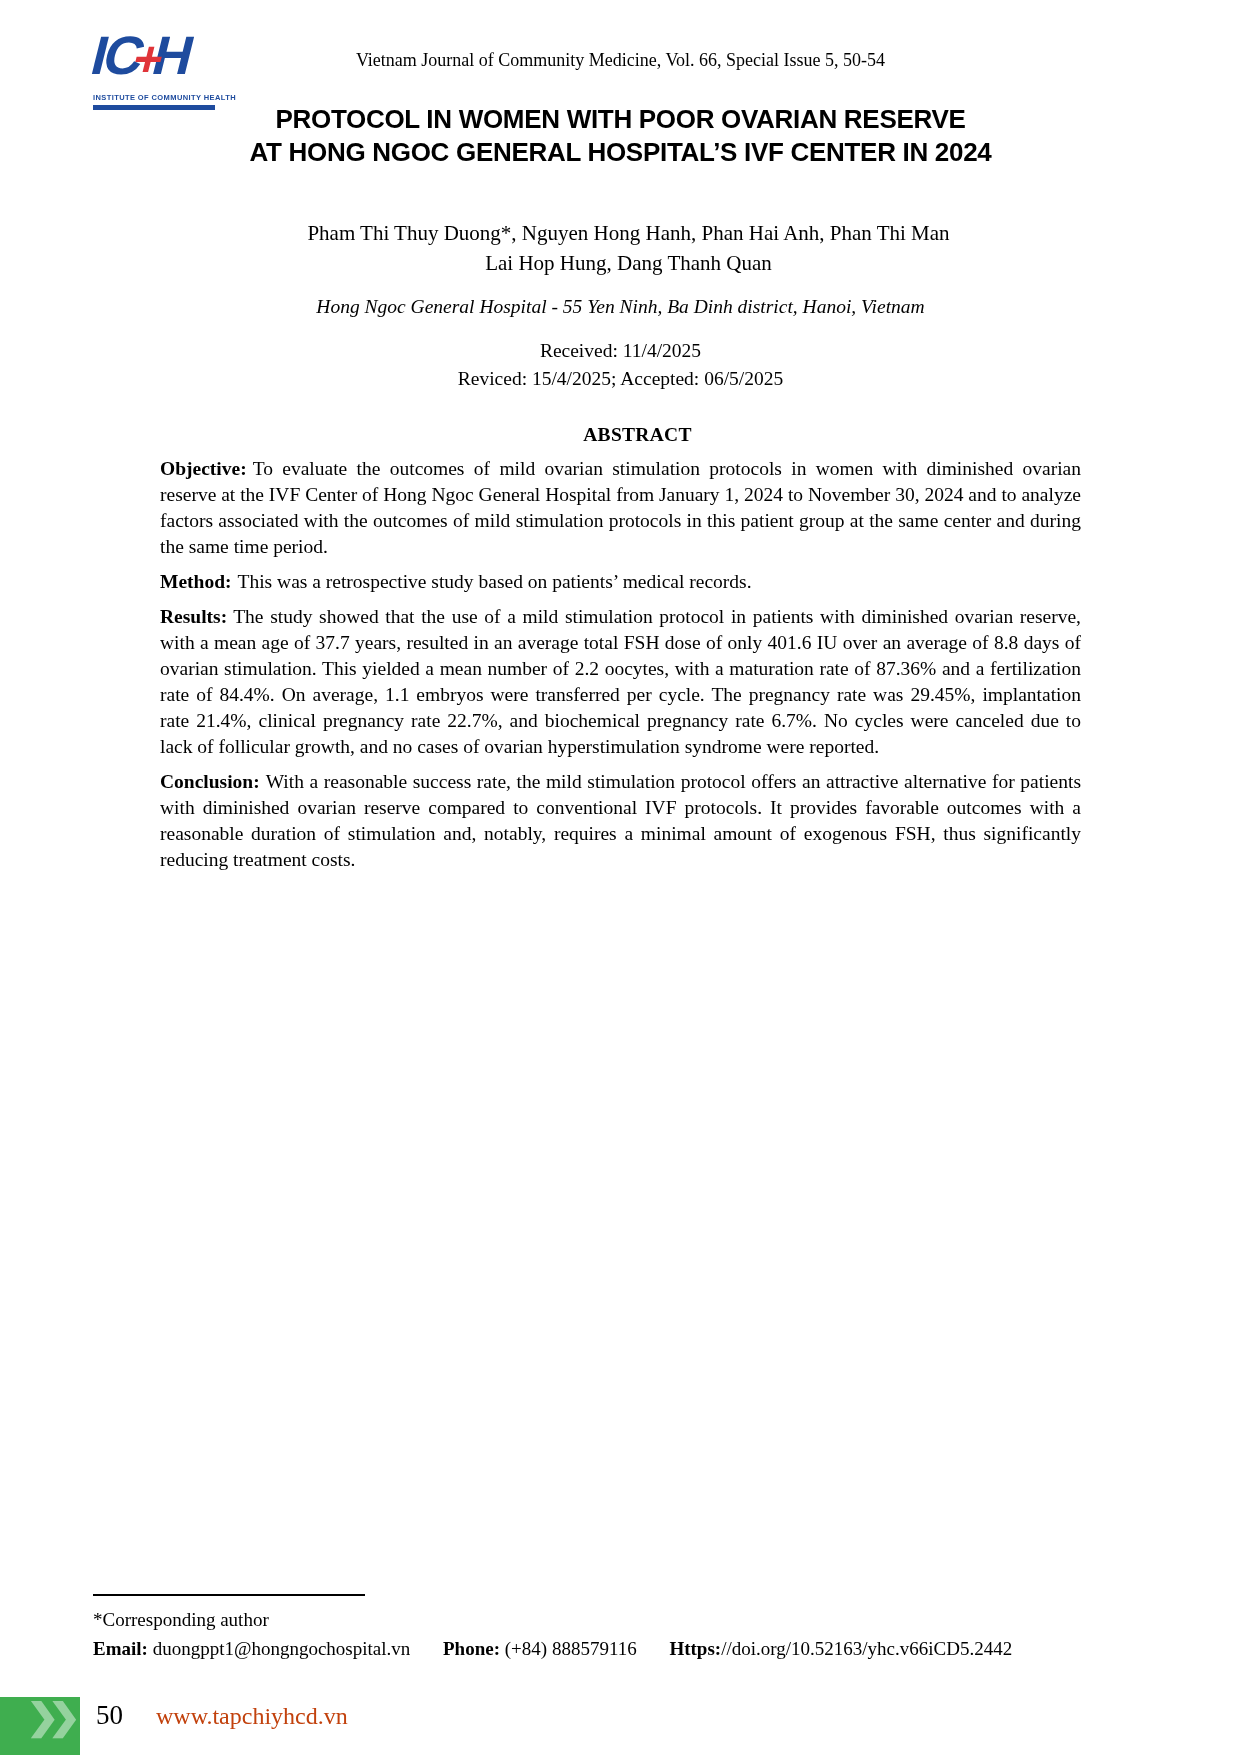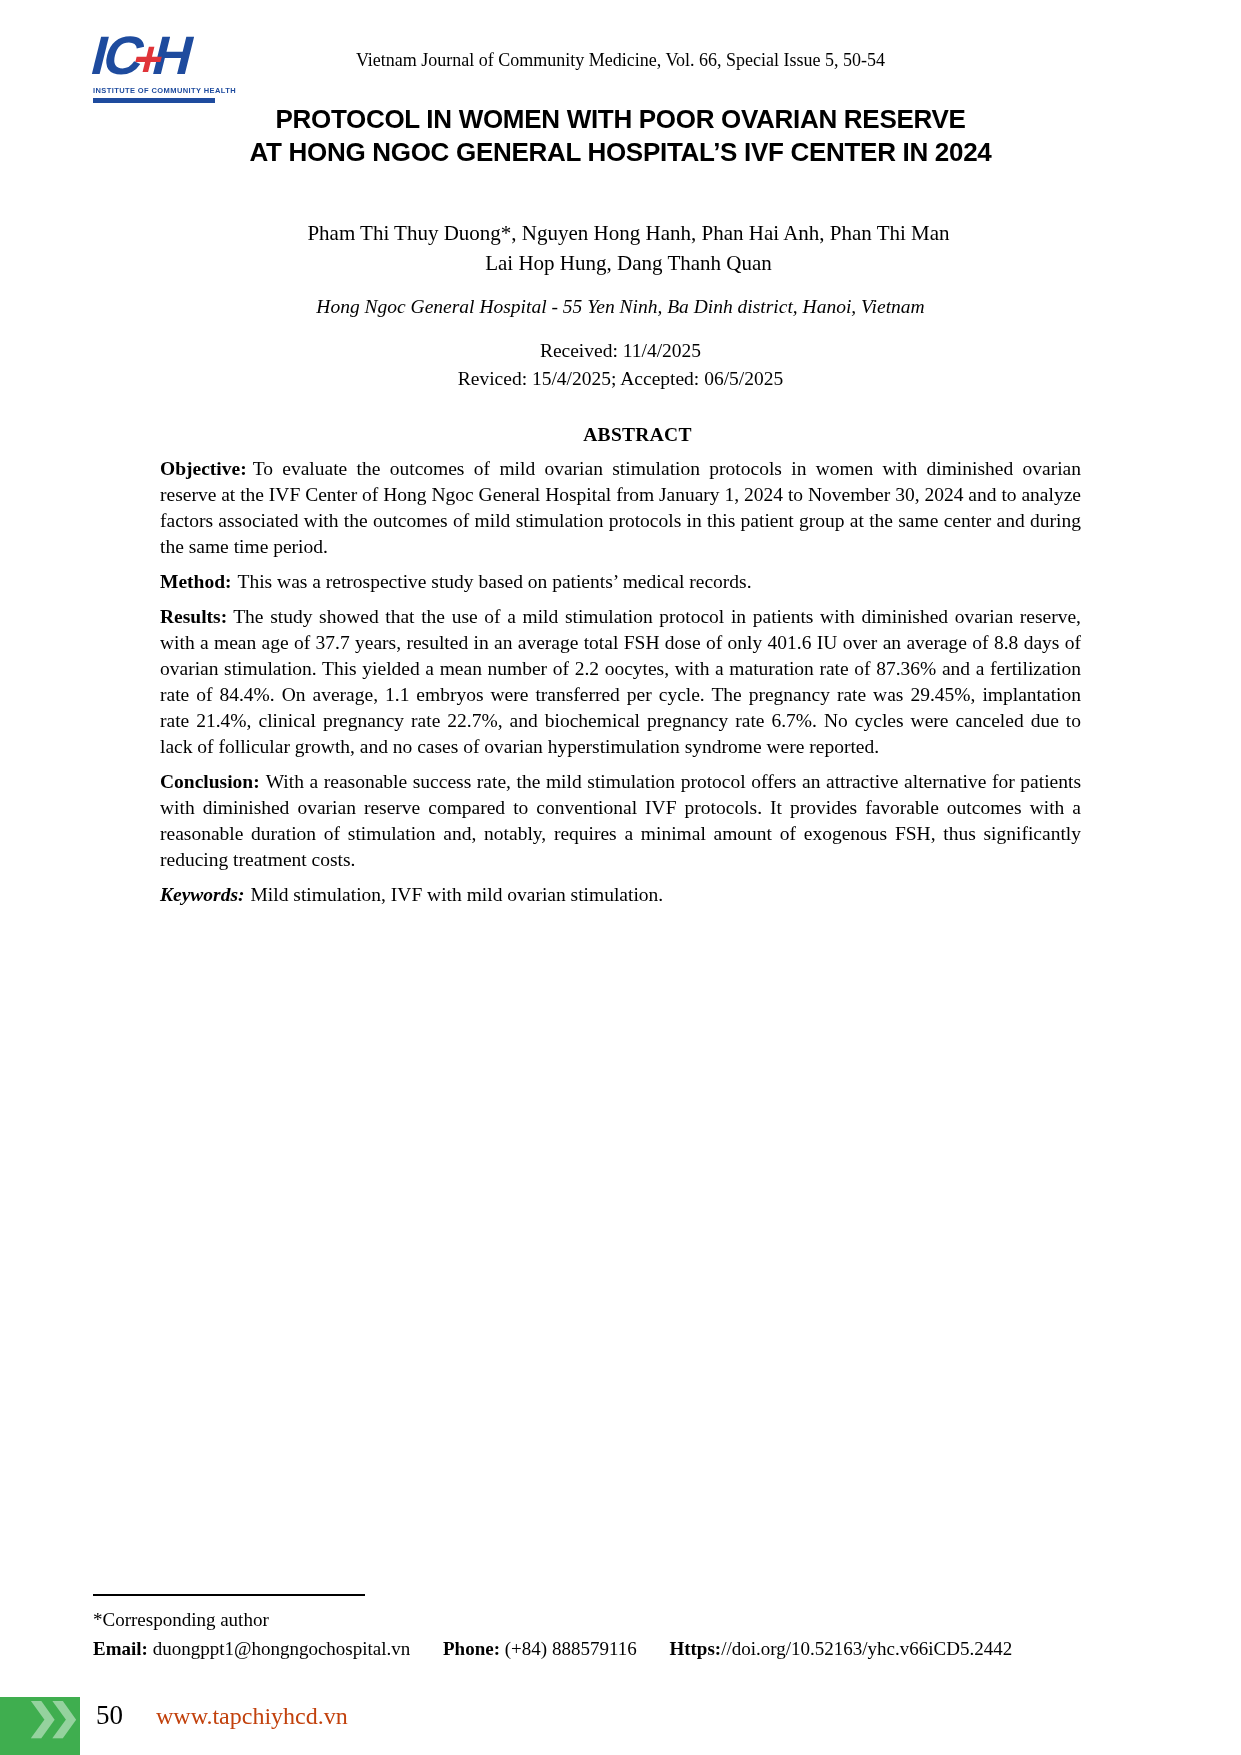--- a/index.html
+++ b/index.html
@@ -3,21 +3,21 @@
 <meta charset="utf-8">
 <style>
   html,body{margin:0;padding:0;background:#ffffff;}
   body{width:1241px;height:1755px;position:relative;font-family:"Liberation Serif",serif;color:#000;}
   .page{position:absolute;inset:0;overflow:hidden;}
 
   
   .logo{position:absolute;left:93px;top:28px;width:122px;}
   .logo-letters{display:flex;align-items:flex-end;transform:skewX(-14deg);font-family:"Liberation Sans",sans-serif;font-weight:800;color:#1e4b9e;font-size:54px;line-height:54px;letter-spacing:-3px;}
   .logo-plus{color:#e03439;font-size:50px;line-height:46px;margin:0 -7px 0 -6px;font-weight:900;z-index:2;}
-  .logo-sub{font-family:"Liberation Sans",sans-serif;font-weight:700;color:#1e4b9e;font-size:7.5px;letter-spacing:.4px;margin-top:4px;white-space:nowrap;}
+  .logo-sub{font-family:"Liberation Sans",sans-serif;font-weight:700;color:#1e4b9e;font-size:7.5px;letter-spacing:.4px;margin-top:11px;white-space:nowrap;}
   .logo-bar{height:5px;background:#1e4b9e;margin-top:3px;width:100%;}
   .journal-line{position:absolute;left:0;top:50px;width:100%;text-align:center;font-size:18px;}
 
   
   .title{position:absolute;left:0;top:103px;width:100%;text-align:center;font-family:"Liberation Sans",sans-serif;font-weight:700;font-size:26px;line-height:33px;letter-spacing:-.3px;}
   .authors{position:absolute;left:0;top:218px;width:100%;text-align:center;font-size:21px;line-height:30px;padding-left:8px;}
   .affiliation{position:absolute;left:0;top:296px;width:100%;text-align:center;font-style:italic;font-size:19.5px;}
   .dates{position:absolute;left:0;top:337px;width:100%;text-align:center;font-size:19.5px;line-height:28px;}
 
   
@@ -73,21 +73,20 @@
     <div>Reviced: 15/4/2025; Accepted: 06/5/2025</div>
   </div>
 
   <div class="abstract-heading">ABSTRACT</div>
 
   <div class="abstract">
     <p><span class="lbl">Objective:</span><span>To evaluate the outcomes of mild ovarian stimulation protocols in women with diminished ovarian reserve at the IVF Center of Hong Ngoc General Hospital from January 1, 2024 to November 30, 2024 and to analyze factors associated with the outcomes of mild stimulation protocols in this patient group at the same center and during the same time period.</span></p>
     <p><span class="lbl">Method:</span><span>This was a retrospective study based on patients’ medical records.</span></p>
     <p><span class="lbl">Results:</span><span>The study showed that the use of a mild stimulation protocol in patients with diminished ovarian reserve, with a mean age of 37.7 years, resulted in an average total FSH dose of only 401.6 IU over an average of 8.8 days of ovarian stimulation. This yielded a mean number of 2.2 oocytes, with a maturation rate of 87.36% and a fertilization rate of 84.4%. On average, 1.1 embryos were transferred per cycle. The pregnancy rate was 29.45%, implantation rate 21.4%, clinical pregnancy rate 22.7%, and biochemical pregnancy rate 6.7%. No cycles were canceled due to lack of follicular growth, and no cases of ovarian hyperstimulation syndrome were reported.</span></p>
     <p><span class="lbl">Conclusion:</span><span>With a reasonable success rate, the mild stimulation protocol offers an attractive alternative for patients with diminished ovarian reserve compared to conventional IVF protocols. It provides favorable outcomes with a reasonable duration of stimulation and, notably, requires a minimal amount of exogenous FSH, thus significantly reducing treatment costs.</span></p>
-    <p><span class="lbl it">Keywords:</span><span>Mild stimulation, IVF with mild ovarian stimulation.</span></p>
   </div>
 
   <div class="footnote">
     <div class="footnote-rule"></div>
     <div>*Corresponding author</div>
     <div class="contact-line">
       <span class="blbl">Email:</span>
       <span>duongppt1@hongngochospital.vn</span>
       <span class="blbl gap">Phone:</span>
       <span>(+84) 888579116</span>

